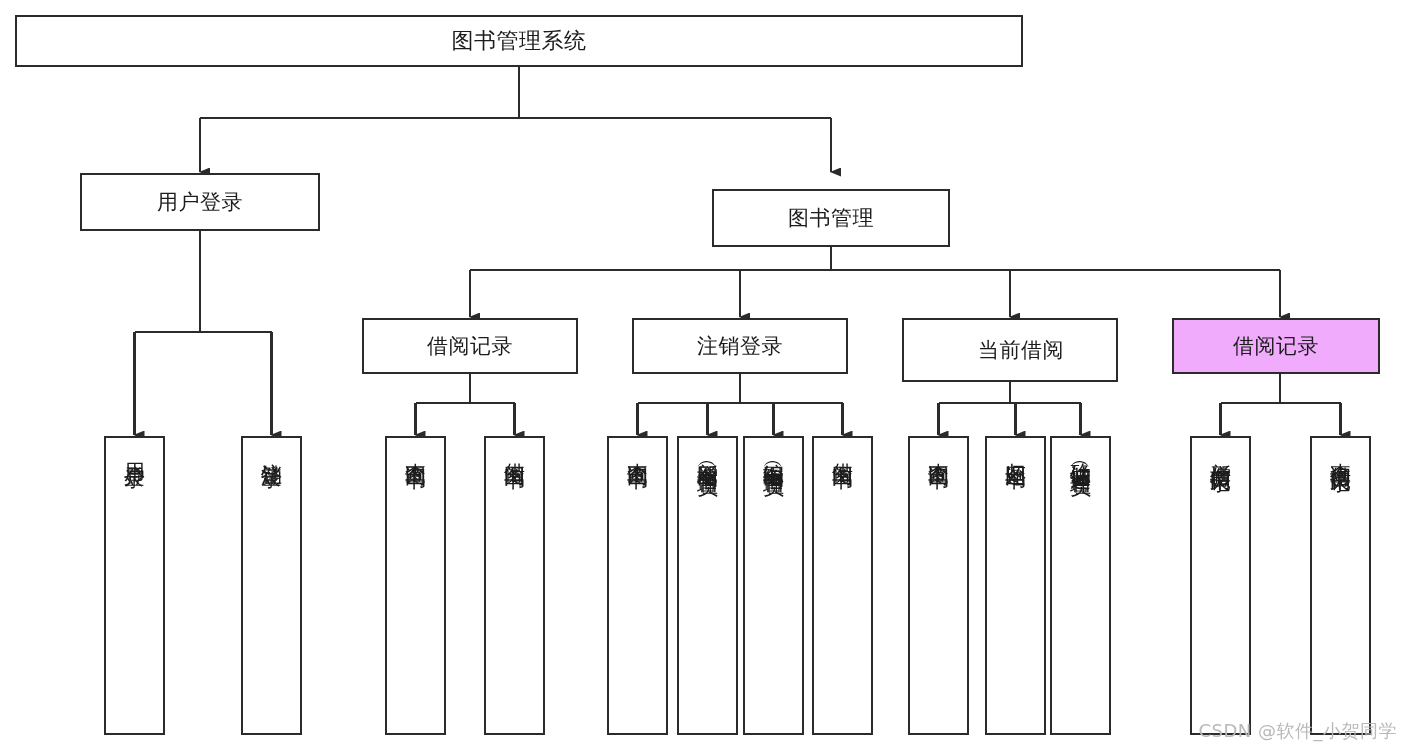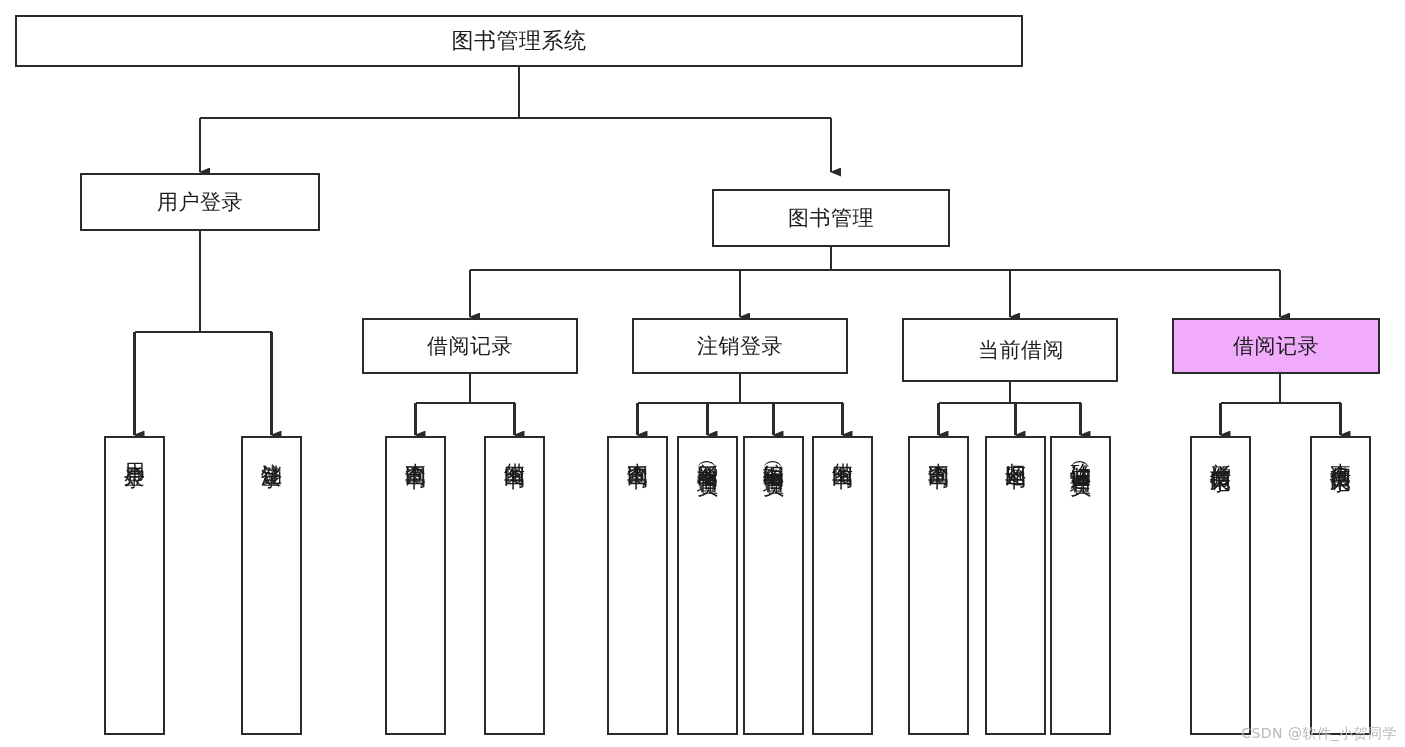--- a/index.html
+++ b/index.html
@@ -58,21 +58,21 @@
     text-orientation: upright;
     font-size: 21px;
     line-height: 1.05;
     letter-spacing: 2px;
     white-space: nowrap;
   }
   #watermark {
     position: absolute;
     right: 8px;
     bottom: 4px;
-    font-size: 14px;
+    font-size: 18px;
     color: #b9b9b9;
     font-family: "DejaVu Sans", "Liberation Sans", sans-serif;
     letter-spacing: 0.5px;
     z-index: 5;
     white-space: nowrap;
   }
 </style>
 </head>
 <body>
 

